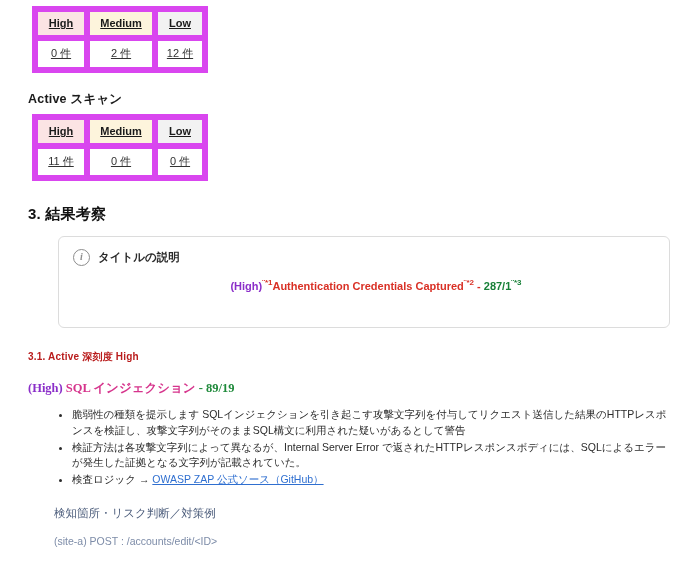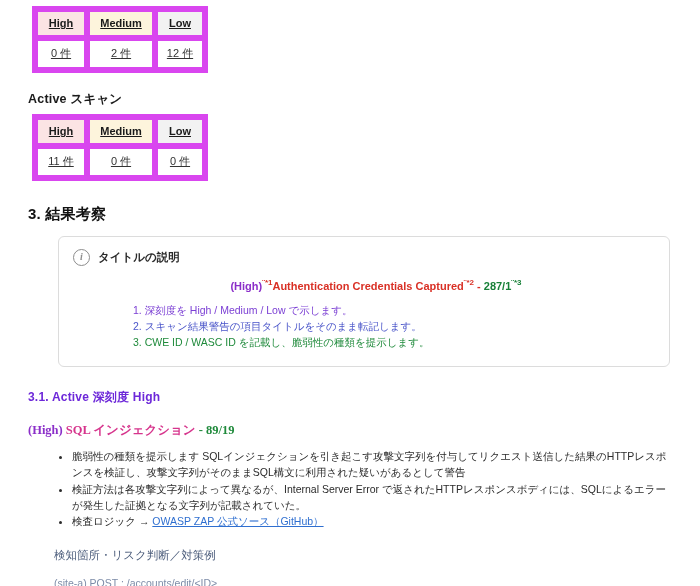--- a/index.html
+++ b/index.html
@@ -54,24 +54,24 @@
     letter-spacing: .2px;
   }
   .h-section {
     font-size: 15px;
     font-weight: bold;
     margin: 24px 0 0 2px;
     color: #111;
     letter-spacing: .2px;
   }
   .h-subsection {
-    font-size: 12px;
+    font-size: 10px;
     font-weight: bold;
     margin: 22px 0 0 2px;
-    color: #6d28d9;
+    color: #b91c1c;
     letter-spacing: .2px;
   }
 
   
   .callout {
     margin: 12px 4px 0 32px;
     border: 1px solid #dcdcdc;
     border-radius: 6px;
     padding: 12px 14px 16px 14px;
     background: #ffffff;
@@ -199,25 +199,20 @@
   <div class="h-section">3. 結果考察</div>
 
   <div class="callout">
     <div class="callout-head">
       <span class="info-icon">i</span>
       <span class="callout-title">タイトルの説明</span>
     </div>
 
     <div class="callout-line"><span class="c-purple">(High)</span><span class="sup c-red">¨*1</span><span class="c-red">Authentication Credentials Captured</span><span class="sup c-red">¨*2</span><span class="c-red"> - </span><span class="c-green">287/1</span><span class="sup c-green">¨*3</span></div>
 
-    <div class="callout-ol">
-      <div class="li-1">1. 深刻度を High / Medium / Low で示します。</div>
-      <div class="li-2">2. スキャン結果警告の項目タイトルをそのまま転記します。</div>
-      <div class="li-3">3. CWE ID / WASC ID を記載し、脆弱性の種類を提示します。</div>
-    </div>
   </div>
 
   <div class="h-subsection">3.1. Active 深刻度 High</div>
 
   <div class="finding-title"><span class="f-high">(High)</span>
     <span class="f-name">SQL インジェクション</span>
     <span class="f-id">- 89/19</span></div>
 
 
   <ul class="bullets">

